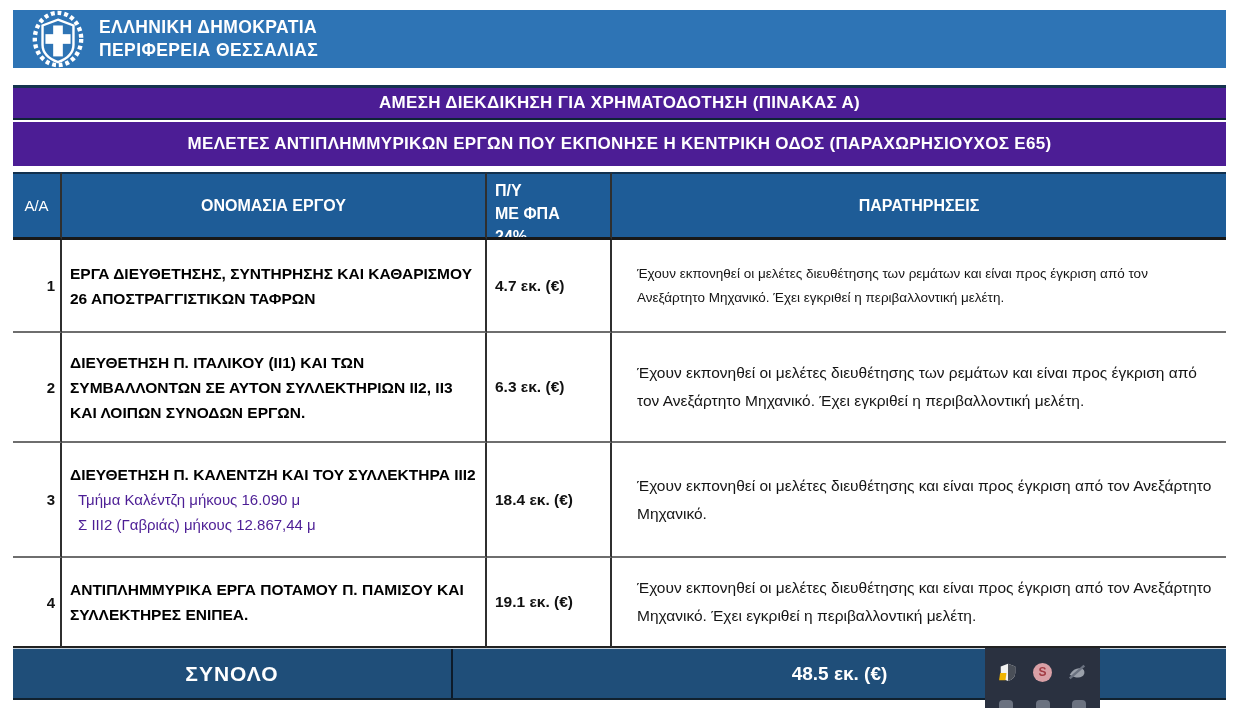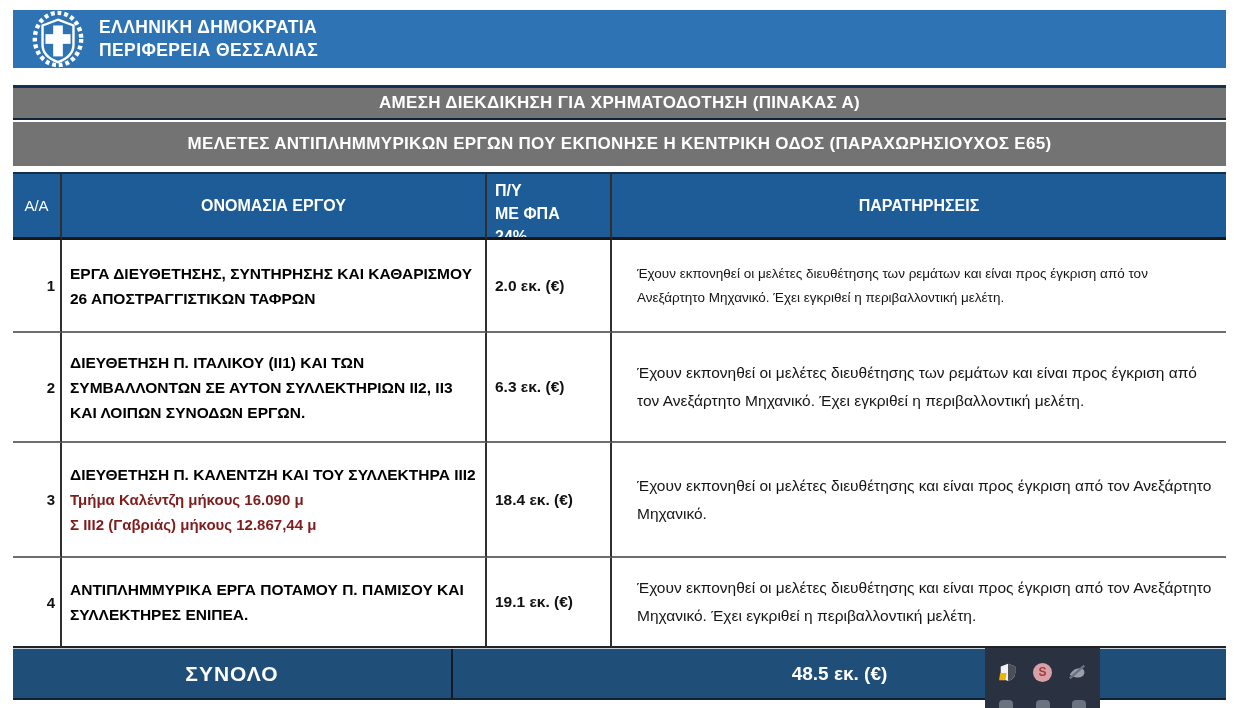--- a/index.html
+++ b/index.html
@@ -16,21 +16,21 @@
     background:#2e74b5; display:flex; align-items:center;
   }
   .logo-wrap { margin-left:16px; width:58px; height:62px; flex:0 0 auto; }
   .banner-text { margin-left:12px; color:#ffffff; font-weight:bold;
     font-size:17.5px; line-height:23px; letter-spacing:0.4px; }
 
   .dark-strip { position:absolute; left:13px; top:85px; width:1213px; height:3px; background:#15334f; }
 
   
   .title-bar {
-    position:absolute; left:13px; width:1213px; background:#737373;
+    position:absolute; left:13px; width:1213px; background:#4c1d95;
     color:#ffffff; font-weight:bold; display:flex; align-items:center; justify-content:center;
     letter-spacing:0.3px;
   }
   .title-bar.t1 { top:88px; height:32px; font-size:17px; border-bottom:2px solid #0f2437; }
   .title-bar.t2 { top:122px; height:44px; font-size:17px; }
 
   
   .tbl {
     position:absolute; left:13px; top:172px; width:1213px;
     display:grid;
@@ -47,21 +47,21 @@
   .hd-budget { font-weight:bold; font-size:16px; line-height:23px; padding:5px 4px 0 8px; }
   .bdr-r { border-right:2px solid #2f2f2f; }
   .row-sep { border-bottom:2px solid #6e6e6e; }
   .row-last { border-bottom:2px solid #222222; }
 
   .c-num { display:flex; align-items:center; justify-content:flex-end;
     padding-right:5px; font-weight:bold; font-size:15px; color:#111; }
   .c-name { display:flex; flex-direction:column; justify-content:center;
     padding:3px 6px 3px 8px; color:#000; }
   .c-name .nm { font-weight:bold; font-size:15.5px; line-height:25px; }
-  .c-name .sub { font-weight:bold; font-size:15px; line-height:25px; color:#7f1d1d; }
+  .c-name .sub { font-weight:normal; font-size:15px; line-height:25px; color:#4c1d95;margin-left:8px; }
   .c-budget { display:flex; align-items:center; padding-left:8px;
     font-weight:bold; font-size:15.5px; color:#111; }
   .c-remark { display:flex; align-items:center; padding:2px 8px 2px 9px; color:#151515; }
   .c-remark p { font-size:15.5px; line-height:28px;margin-left:16px; }
   .c-remark.small p { font-size:13.5px; line-height:24px; }
 
   
   .total-bar {
     position:absolute; left:13px; top:648px; width:1213px; height:52px;
     background:#1f4e79; border-top:1px solid #c9d3dd; border-bottom:2px solid #10212f;
@@ -133,21 +133,21 @@
       <span>ΠΑΡΑΤΗΡΗΣΕΙΣ</span>
     </div>
 
     <div class="cell c-num bdr-r row-sep">
       <span>1</span>
     </div>
     <div class="cell c-name bdr-r row-sep">
       <span class="nm">ΕΡΓΑ ΔΙΕΥΘΕΤΗΣΗΣ, ΣΥΝΤΗΡΗΣΗΣ ΚΑΙ ΚΑΘΑΡΙΣΜΟΥ 26 ΑΠΟΣΤΡΑΓΓΙΣΤΙΚΩΝ ΤΑΦΡΩΝ</span>
     </div>
     <div class="cell c-budget bdr-r row-sep">
-      <span>2.0 εκ. (€)</span>
+      <span>4.7 εκ. (€)</span>
     </div>
     <div class="cell c-remark small row-sep">
       <p>Έχουν εκπονηθεί οι μελέτες διευθέτησης των ρεμάτων και είναι προς έγκριση από τον Ανεξάρτητο Μηχανικό. Έχει εγκριθεί η περιβαλλοντική μελέτη.</p>
     </div>
 
     <div class="cell c-num bdr-r row-sep">
       <span>2</span>
     </div>
     <div class="cell c-name bdr-r row-sep">
       <span class="nm">ΔΙΕΥΘΕΤΗΣΗ Π. ΙΤΑΛΙΚΟΥ (ΙΙ1) ΚΑΙ ΤΩΝ ΣΥΜΒΑΛΛΟΝΤΩΝ ΣΕ ΑΥΤΟΝ ΣΥΛΛΕΚΤΗΡΙΩΝ ΙΙ2, ΙΙ3 ΚΑΙ ΛΟΙΠΩΝ ΣΥΝΟΔΩΝ ΕΡΓΩΝ.</span>

